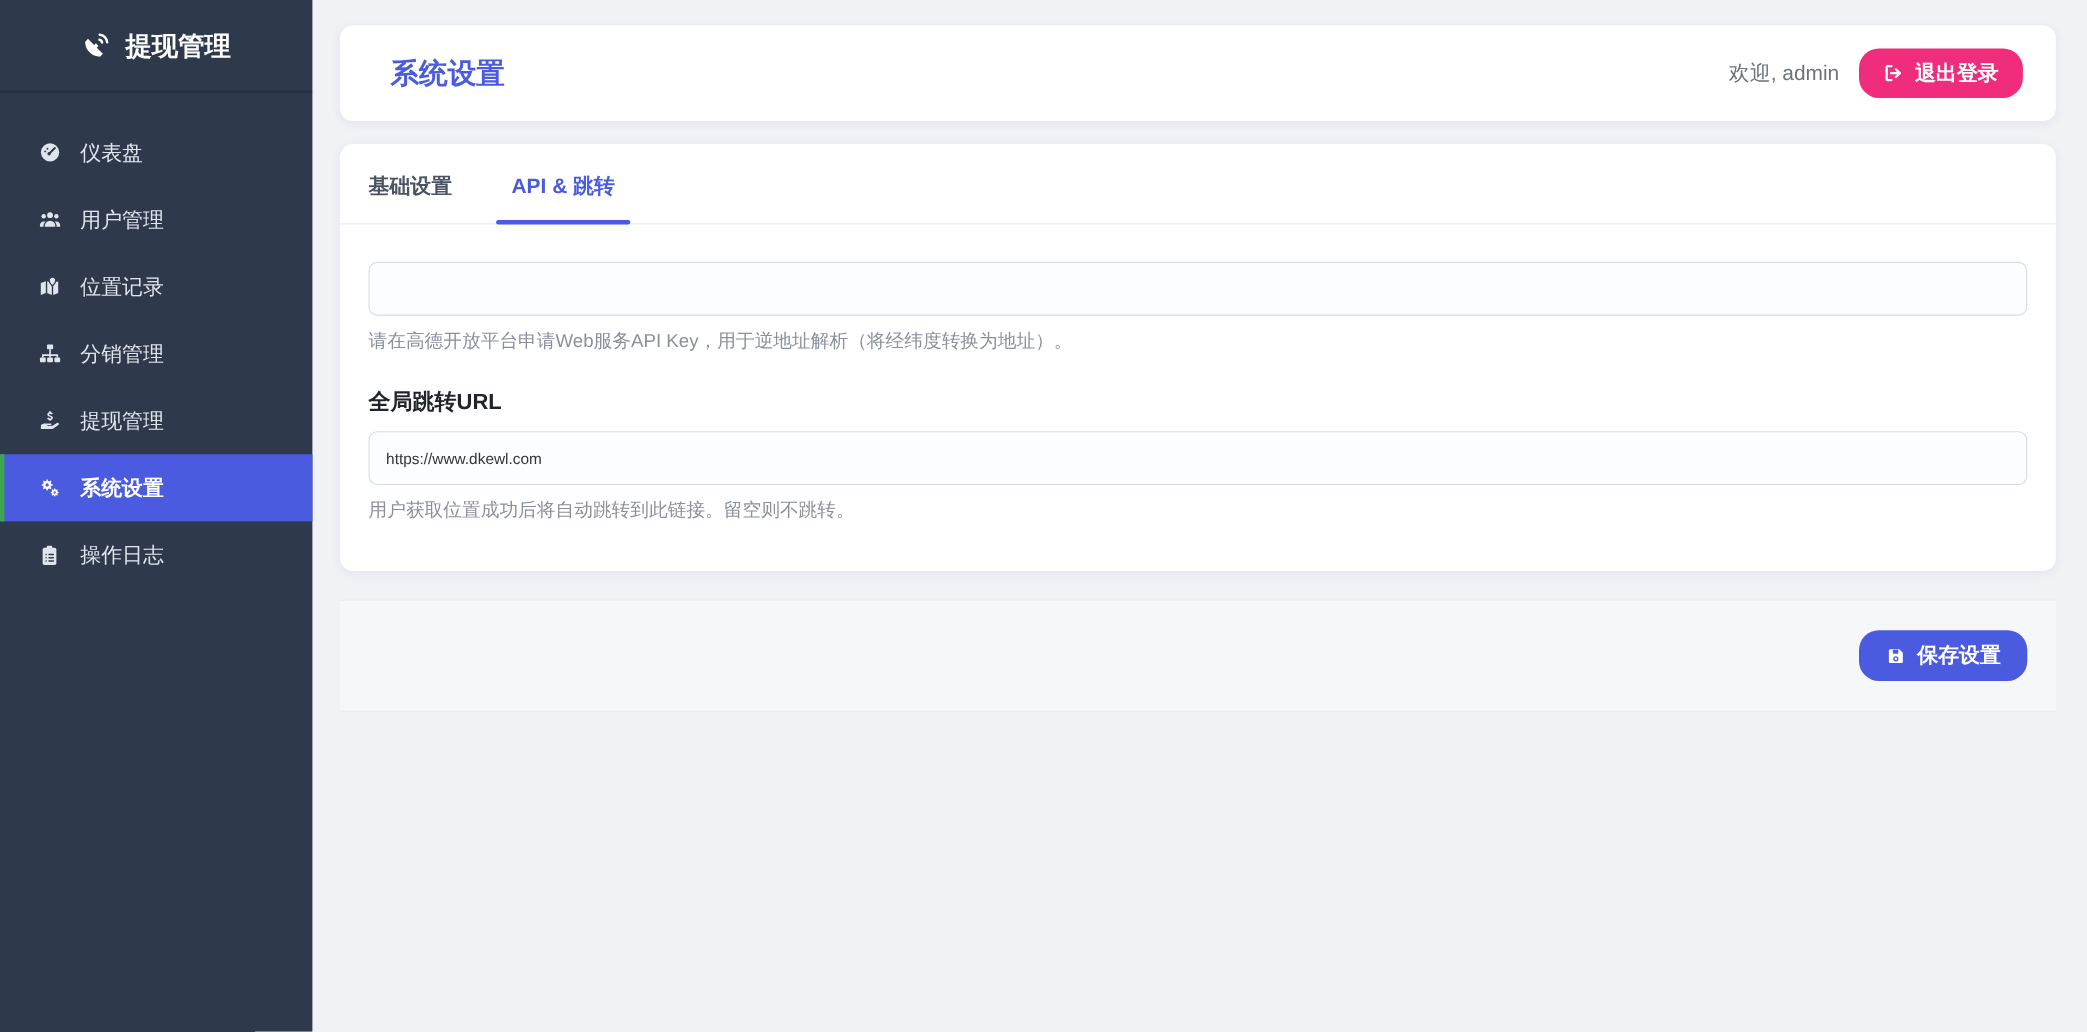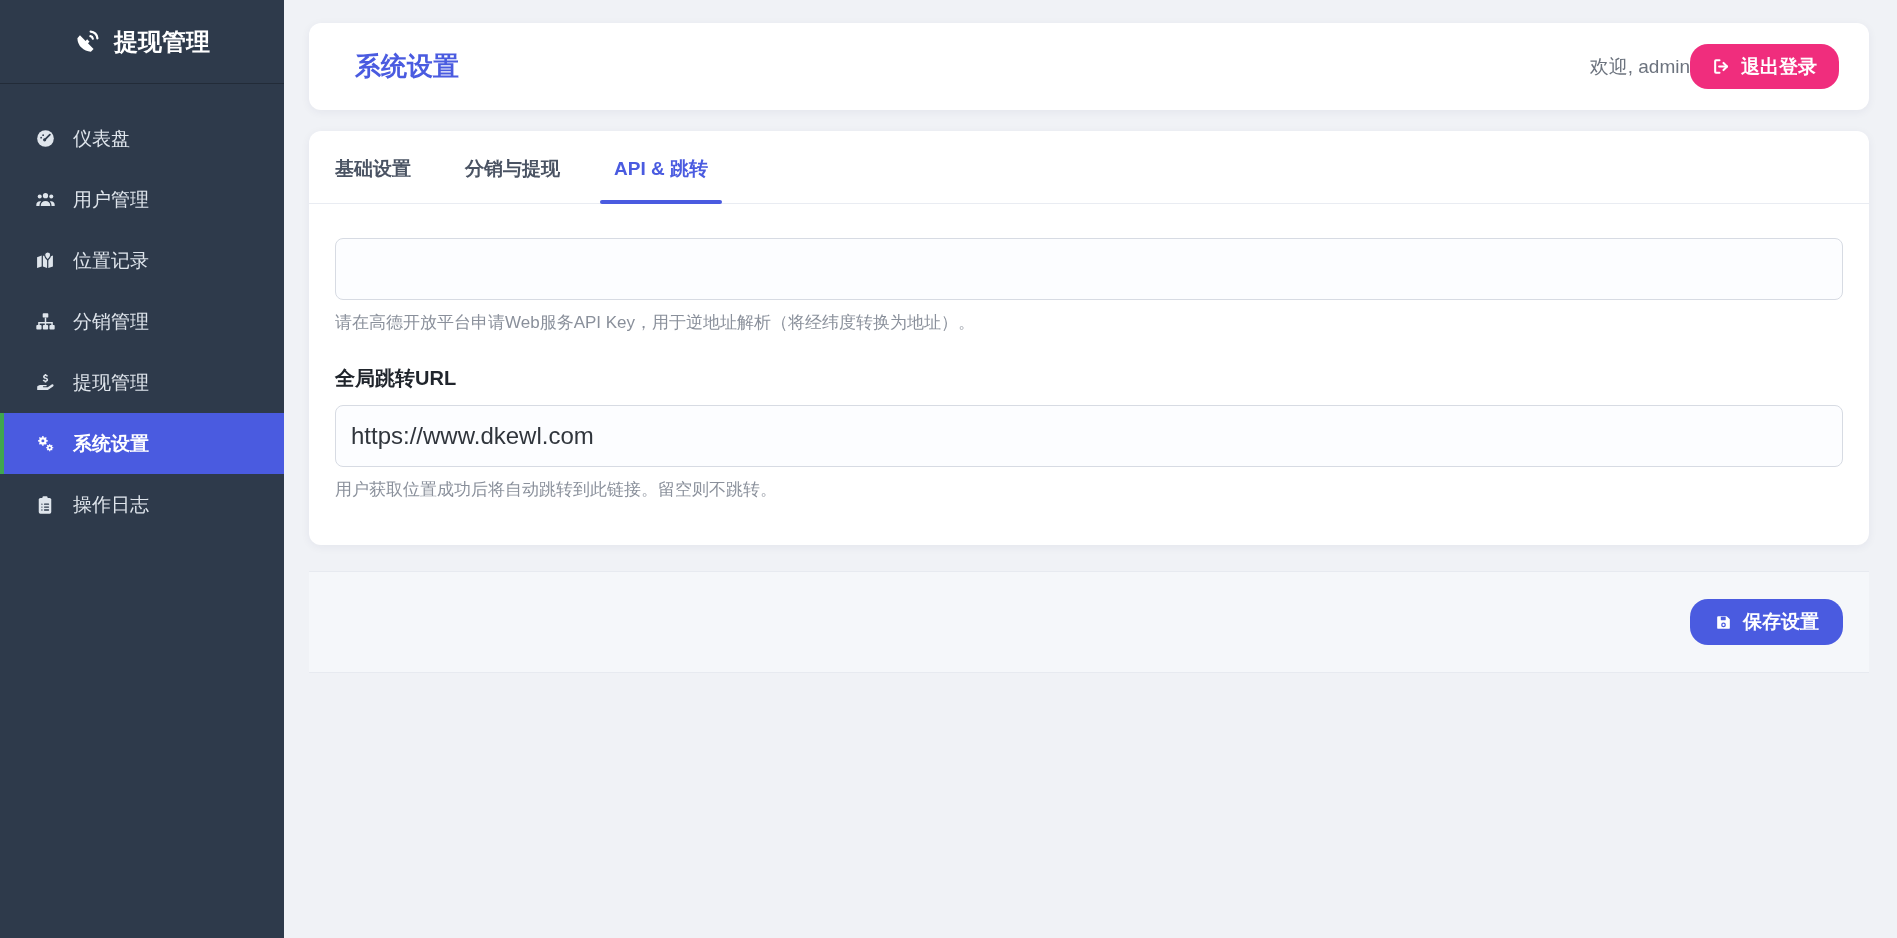--- a/index.html
+++ b/index.html
@@ -37,21 +37,21 @@
   
   .main { flex:1; padding:23px 28px 0 25px; }
 
   .header-card {
     height:87px; background:#ffffff; border-radius:12px;
     box-shadow:0 2px 10px rgba(30,40,90,0.06);
     display:flex; align-items:center; justify-content:space-between;
     padding:0 30px 0 46px; margin-bottom:21px;
   }
   .page-title { font-size:26px; font-weight:bold; color:#4a5be0; }
-  .header-right { display:flex; align-items:center; }
+  .header-right { display:flex; align-items:center; gap:18px; }
   .welcome { font-size:19px; color:#6c737e; }
 
   .btn {
     display:inline-flex; align-items:center; gap:10px;
     border:none; border-radius:18px; color:#ffffff;
     font-size:19px; font-weight:bold; cursor:pointer;
     font-family:"Liberation Sans","DejaVu Sans",sans-serif;
   }
   .btn-logout { background:#f02d7d; height:45px; padding:0 22px; }
   .btn-save   { background:#4a5be0; height:46px; padding:0 24px; }
@@ -68,22 +68,22 @@
   .tab.active { color:#4a5be0; }
   .tab.active::after {
     content:""; position:absolute; left:0; right:0; bottom:-1px;
     height:4px; background:#4a5be0; border-radius:2px;
   }
 
   .tab-body { padding:34px 26px 44px; }
   .form-group + .form-group { margin-top:31px; }
   .form-label { display:block; font-size:20px; font-weight:bold; color:#20252c; margin-bottom:13px; }
   .form-input {
-    width:100%; height:62px; border:1px solid #d7dbe3; border-radius:8px;
-    background:#fcfdff; padding:16px 15px; font-size:24px; color:#30353c;
+    width:100%; height:49px; border:1px solid #d7dbe3; border-radius:8px;
+    background:#fcfdff; padding:16px 15px; font-size:14px; color:#30353c;
     outline:none; font-family:"Liberation Sans","DejaVu Sans",sans-serif;
   }
   .form-help { margin-top:11px; font-size:17px; color:#8a909b; }
 
   .footer-bar {
     margin-top:26px; background:#f5f7fa;
     border-top:1px solid #e7eaf0; border-bottom:1px solid #e7eaf0;
     padding:27px 26px; display:flex; justify-content:flex-end;
   }
 </style>
@@ -216,21 +216,20 @@
           <path d="M19 12H9"></path>
         </svg>
         <span>退出登录</span>
       </button>
     </div>
   </div>
 
   <div class="tab-card">
     <div class="tabs">
       <div class="tab">基础设置</div>
-      <div class="tab">分销与提现</div>
       <div class="tab active">API &amp; 跳转</div>
     </div>
 
     <div class="tab-body">
       <div class="form-group">
         <input class="form-input" type="text" value="" style="">
         <div class="form-help">请在高德开放平台申请Web服务API Key，用于逆地址解析（将经纬度转换为地址）。</div>
       </div>
 
       <div class="form-group">

